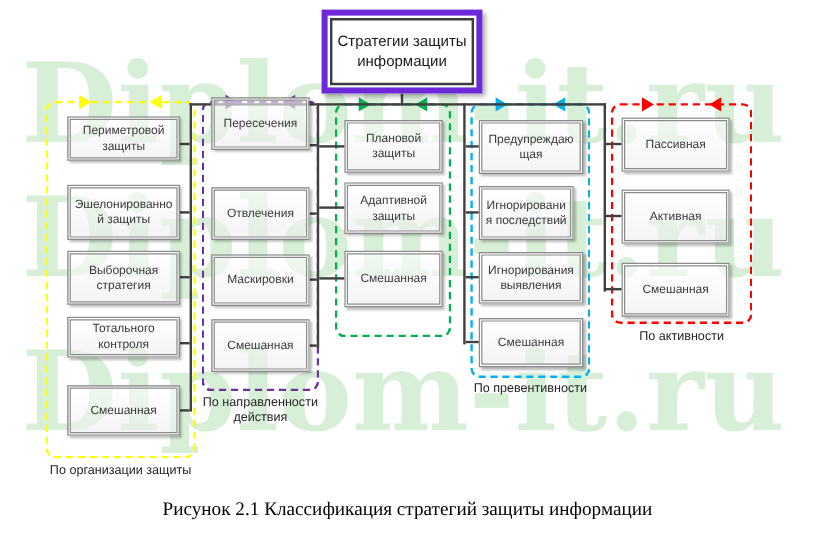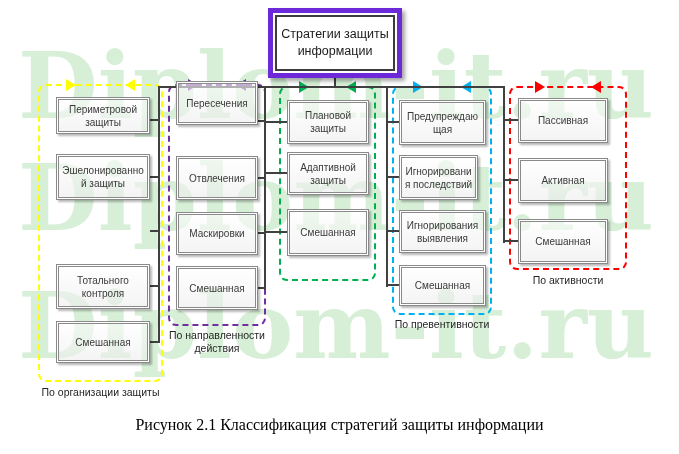--- a/index.html
+++ b/index.html
@@ -85,21 +85,22 @@
   <div class="ln" style="left:388px;top:284px;width:11px;height:2px"></div>
 
   <div class="ln" style="left:505px;top:119px;width:13px;height:2px"></div>
   <div class="ln" style="left:505px;top:179px;width:13px;height:2px"></div>
   <div class="ln" style="left:505px;top:240px;width:13px;height:2px"></div>
 
   <div class="root">Стратегии защиты информации</div>
 
   <div class="node" style="left:56px;top:97px;width:94px;height:37px">Периметровой защиты</div>
   <div class="node" style="left:56px;top:154px;width:94px;height:46px">Эшелонированной защиты</div>
-  <div class="node" style="left:56px;top:264px;width:94px;height:45px">Тотального контроля</div>
+  <div class="node" style="left:56px;top:209px;width:94px;height:45px">Выборочная стратегия</div>
+  <div class="node" style="left:56px;top:264px;width:94px;height:34px">Тотального контроля</div>
   <div class="node" style="left:56px;top:321px;width:94px;height:42px">Смешанная</div>
 
   <div class="node" style="left:176px;top:81px;width:82px;height:44px">Пересечения</div>
   <div class="node" style="left:176px;top:156px;width:82px;height:44px">Отвлечения</div>
   <div class="node" style="left:176px;top:212px;width:82px;height:43px">Маскировки</div>
   <div class="node" style="left:176px;top:266px;width:82px;height:44px">Смешанная</div>
 
   <div class="node" style="left:287px;top:100px;width:82px;height:44px">Плановой защиты</div>
   <div class="node" style="left:287px;top:152px;width:82px;height:43px">Адаптивной защиты</div>
   <div class="node" style="left:287px;top:209px;width:82px;height:47px">Смешанная</div>

